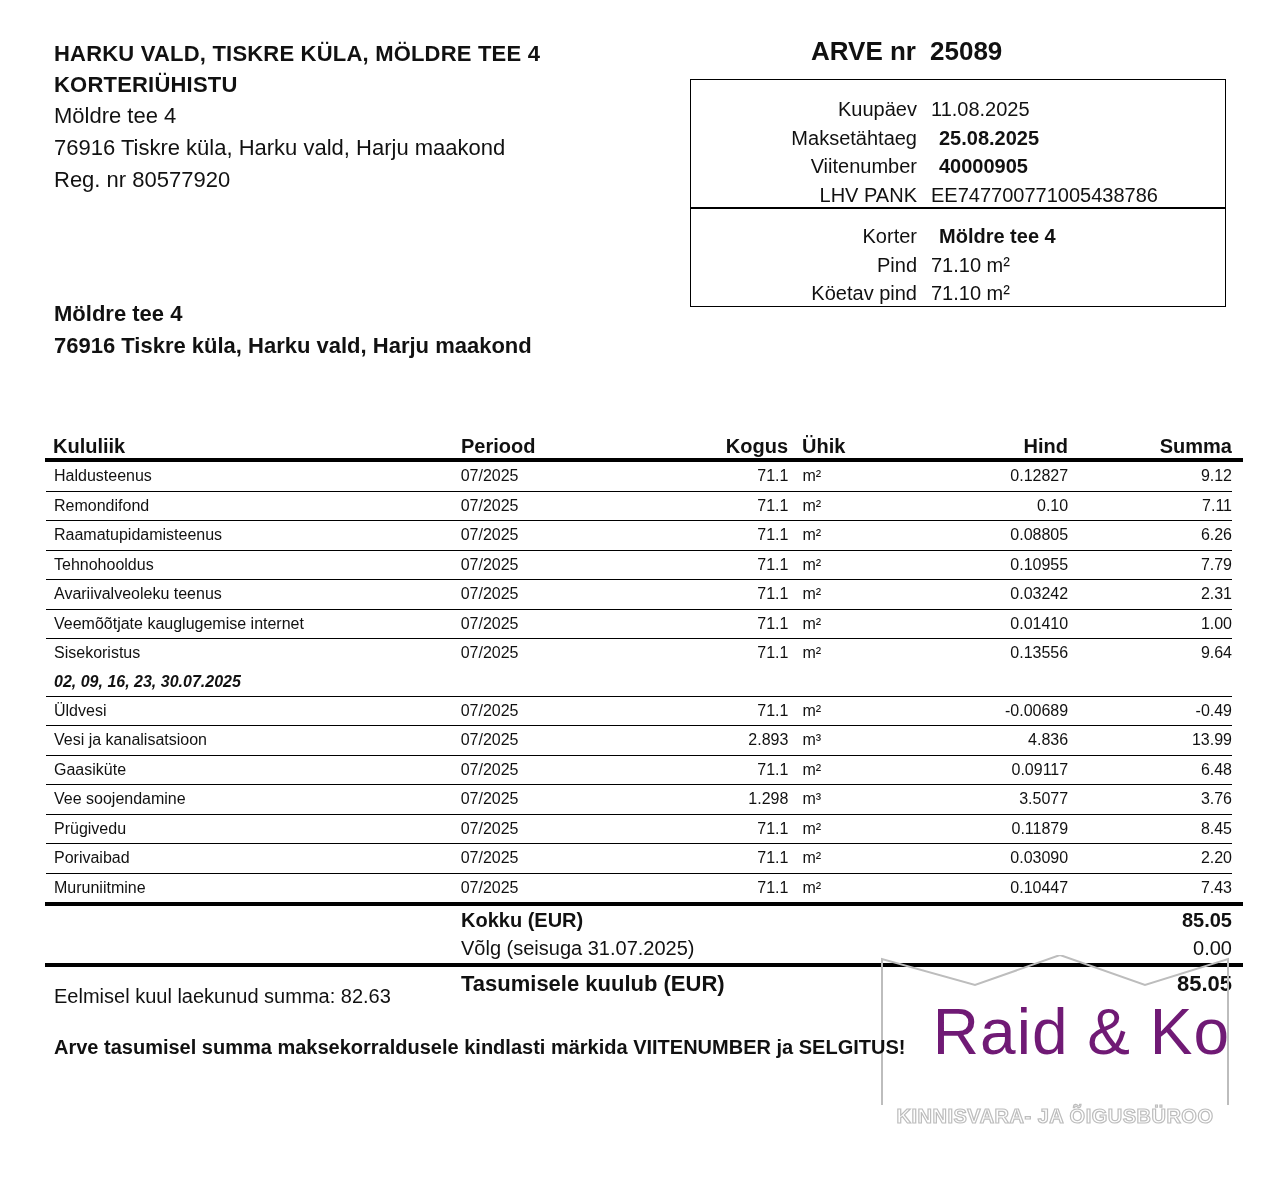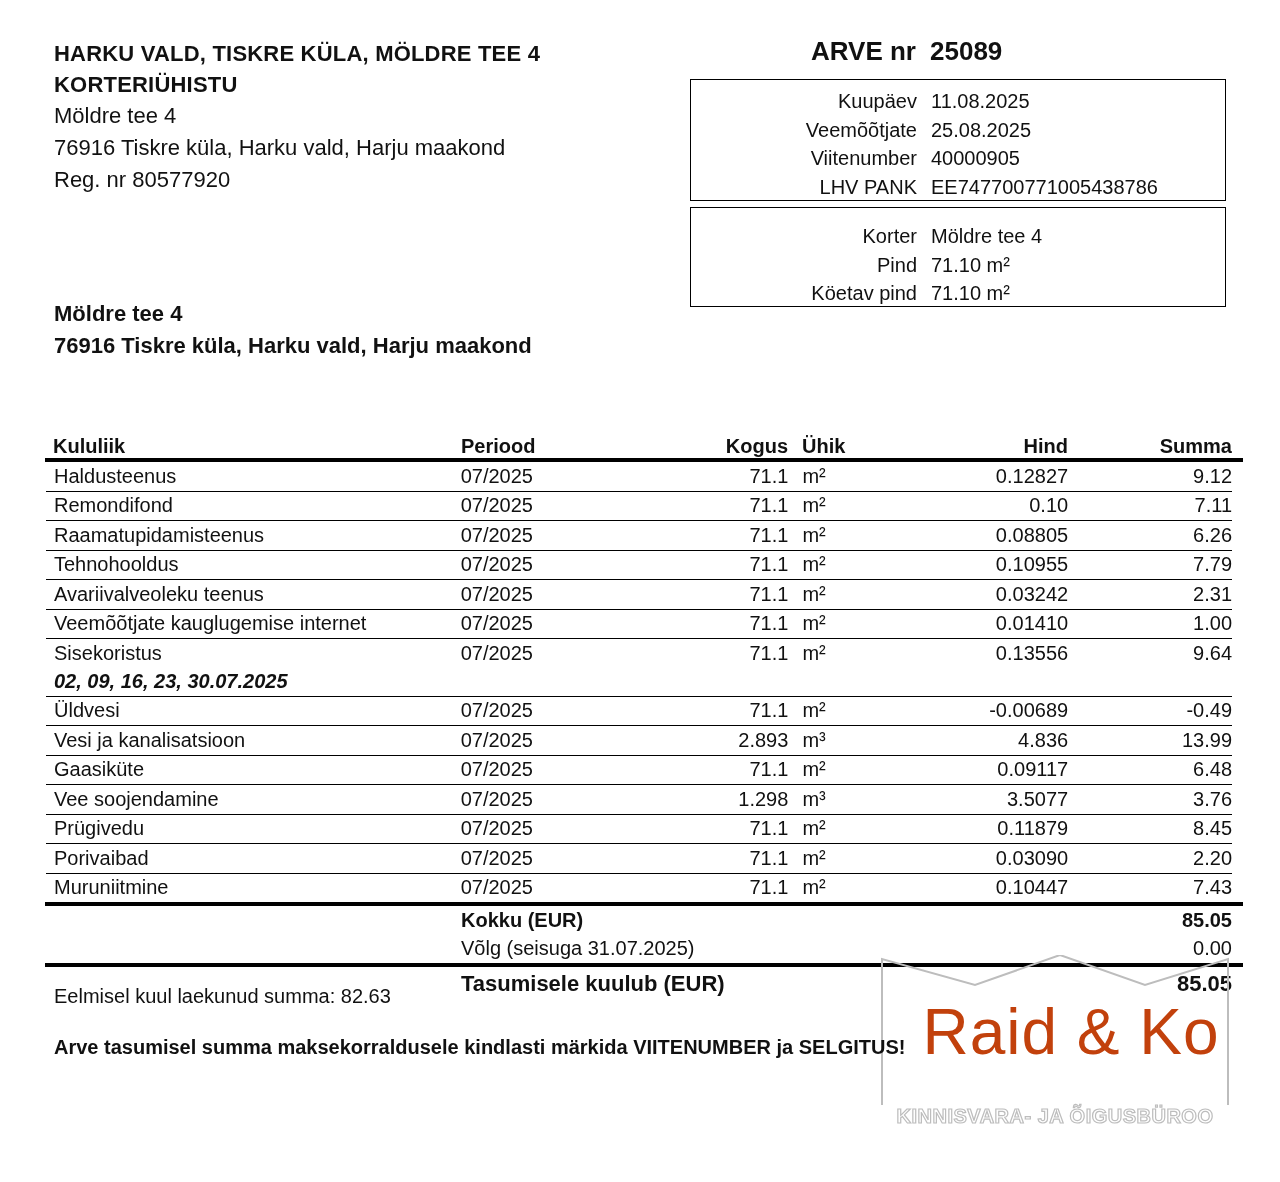--- a/index.html
+++ b/index.html
@@ -13,33 +13,33 @@
   .sender { left: 54px; top: 38px; }
   .sender .b { font-weight: bold; font-size: 22px; line-height: 31px; letter-spacing: 0.2px; }
   .sender .r { font-size: 22px; line-height: 32px; }
 
   
   .inv-title { left: 690px; width: 536px; top: 36px; font-weight: bold; font-size: 26px; display: flex; }
   .inv-title .lab { width: 240px; text-align: right; padding-right: 14px; box-sizing: border-box; }
   .inv-title .val { }
 
   .box { left: 690px; width: 534px; border: 1px solid #000; box-sizing: content-box; }
-  .box1 { top: 79px; height: 113px; padding-top: 7px; }
+  .box1 { top: 79px; height: 113px; padding-top: 15px; }
   .box2 { top: 207px; height: 84px; padding-top: 14px; }
   .kv { display: flex; font-size: 20px; line-height: 28.5px; }
   .kv .k { width: 240px; text-align: right; padding-right: 14px; box-sizing: border-box; }
-  .kv .v.bold { font-weight: normal; }
+  .kv .v.bold { font-weight: bold; margin-left: 8px; }
 
   
   .recip { left: 54px; top: 298px; font-weight: bold; font-size: 22px; line-height: 32px; }
 
   
   .tbl { left: 45px; top: 430px; width: 1198px; }
   .thead { display: flex; font-weight: bold; font-size: 20px; height: 28px; align-items: flex-end; padding-bottom: 0px; border-bottom: 4px solid #000; }
-  .row { display: flex; font-size: 20px; height: 28.5px; align-items: center; border-bottom: 1px solid #000; margin-right: 11px; margin-left: 1px; }
+  .row { display: flex; font-size: 16px; height: 28.5px; align-items: center; border-bottom: 1px solid #000; margin-right: 11px; margin-left: 1px; }
   .row.noline { border-bottom: none; }
   .row.last { border-bottom: none; }
   .c-name { width: 415px; padding-left: 8px; box-sizing: border-box; }
   .c-per  { width: 140px; box-sizing: border-box; }
   .c-qty  { width: 188px; text-align: right; box-sizing: border-box; }
   .c-unit { width: 90px; padding-left: 14px; box-sizing: border-box; }
   .c-price{ width: 190px; text-align: right; box-sizing: border-box; }
   .c-sum  { width: 164px; text-align: right; box-sizing: border-box; }
   .thead .c-per { padding-left: 1px; }
   .sub .c-name { font-style: italic; }
@@ -51,21 +51,21 @@
   .tot .c-amt { flex: 1; text-align: right; }
   .tot.bold { font-weight: bold; }
   .tot.big { font-size: 22px; font-weight: bold; height: 34px; }
 
   .note1 { left: 54px; top: 985px; font-weight: normal; font-size: 20px; }
   .note2 { left: 54px; top: 1036px; font-weight: bold; font-size: 20px; }
 
   
   .logo { left: 880px; top: 955px; width: 350px; height: 180px; }
   .logo svg { display: block; }
-  .logo-name { position: absolute; left: 16px; width: 350px; top: 40px; text-align: center; color: #c2410c; font-size: 64px; letter-spacing: 1px; }
+  .logo-name { position: absolute; left: 0; width: 350px; top: 40px; text-align: right; color: #701a75; font-size: 64px; letter-spacing: 1px; }
   .logo-sub { position: absolute; left: 0; width: 350px; top: 150px; text-align: center; color: #fff; font-weight: bold; font-size: 20px; letter-spacing: 0.5px;
     -webkit-text-stroke: 1.2px #bdbdbd; }
 </style>
 </head>
 <body>
 
 <div class="abs sender">
   <div class="b">HARKU VALD, TISKRE KÜLA, MÖLDRE TEE 4</div>
   <div class="b">KORTERIÜHISTU</div>
   <div class="r">Möldre tee  4</div>
@@ -77,21 +77,21 @@
   <span class="lab">ARVE nr</span>
   <span class="val">25089</span>
 </div>
 
 <div class="abs box box1">
   <div class="kv">
     <span class="k">Kuupäev</span>
     <span class="v">11.08.2025</span>
   </div>
   <div class="kv">
-    <span class="k">Veemõõtjate</span>
+    <span class="k">Maksetähtaeg</span>
     <span class="v bold">25.08.2025</span>
   </div>
   <div class="kv">
     <span class="k">Viitenumber</span>
     <span class="v bold">40000905</span>
   </div>
   <div class="kv">
     <span class="k">LHV PANK</span>
     <span class="v">EE747700771005438786</span>
   </div>

